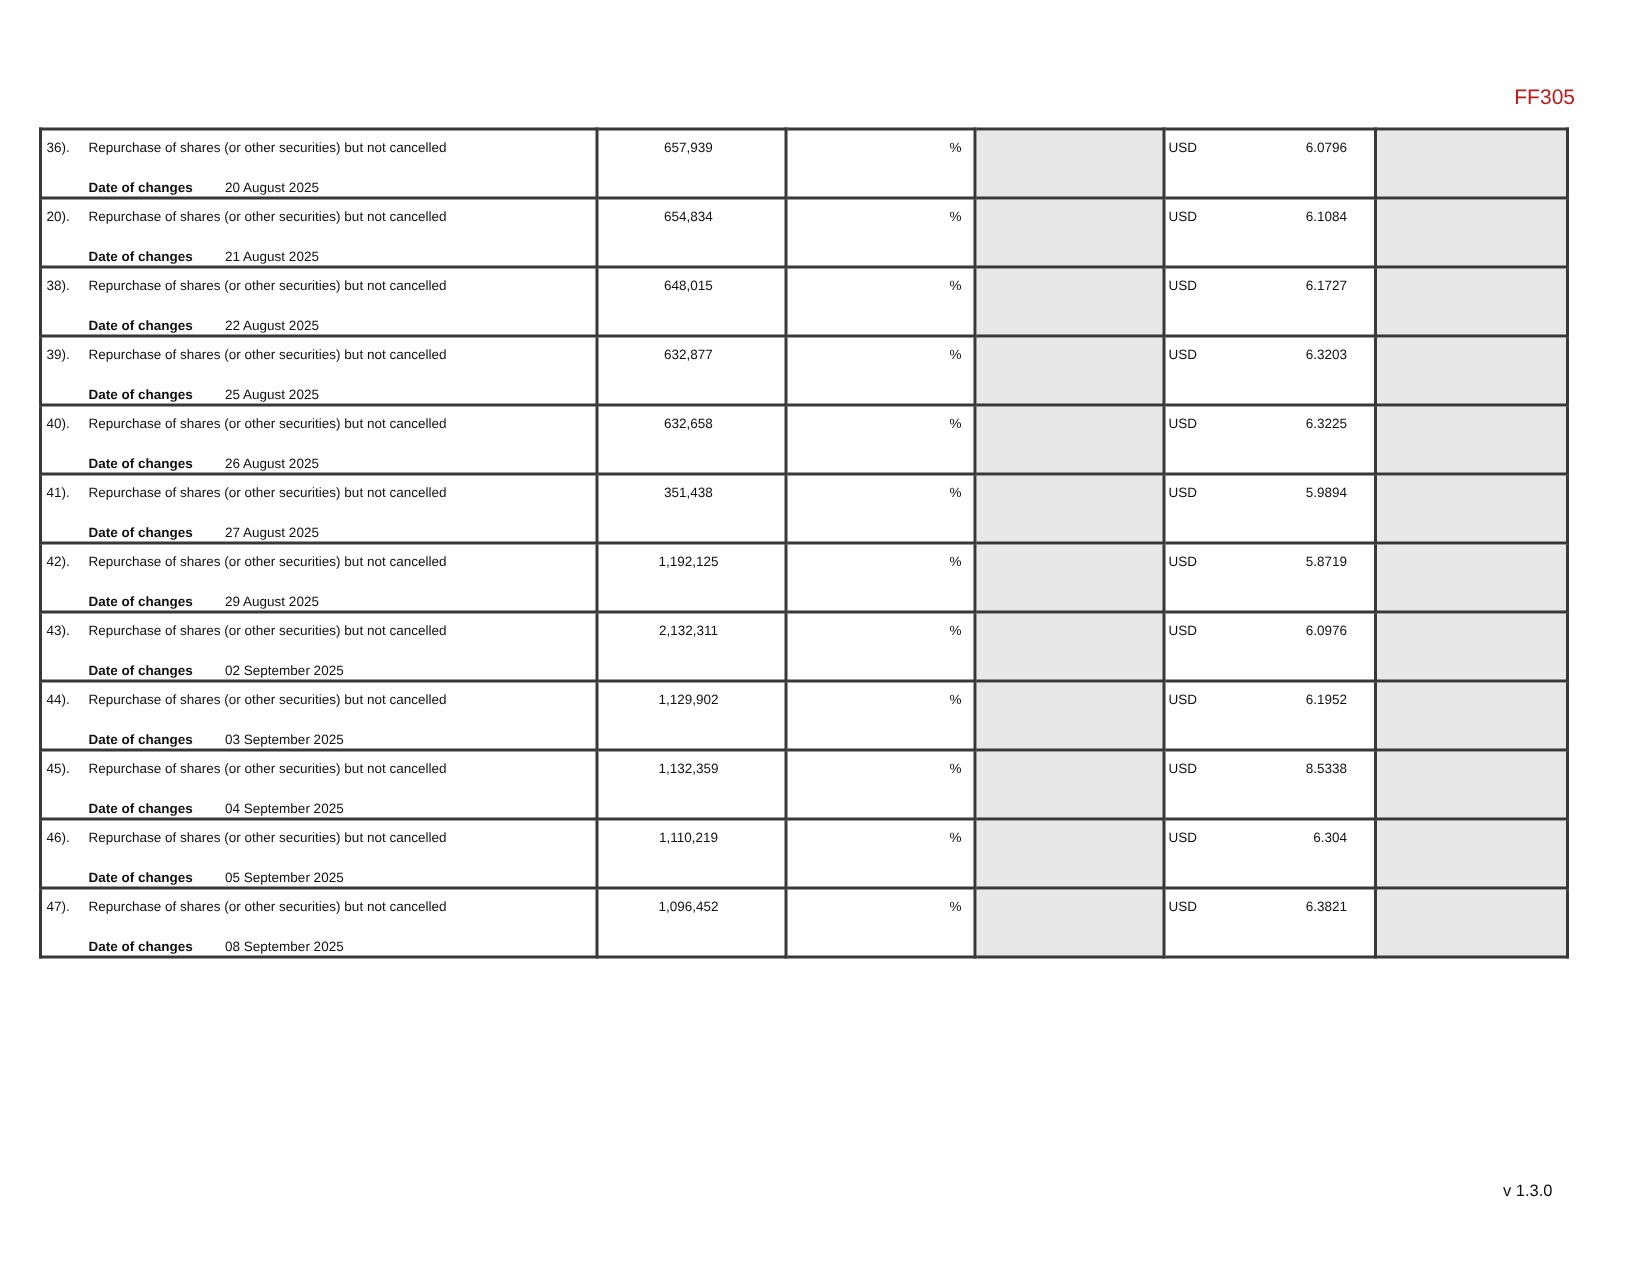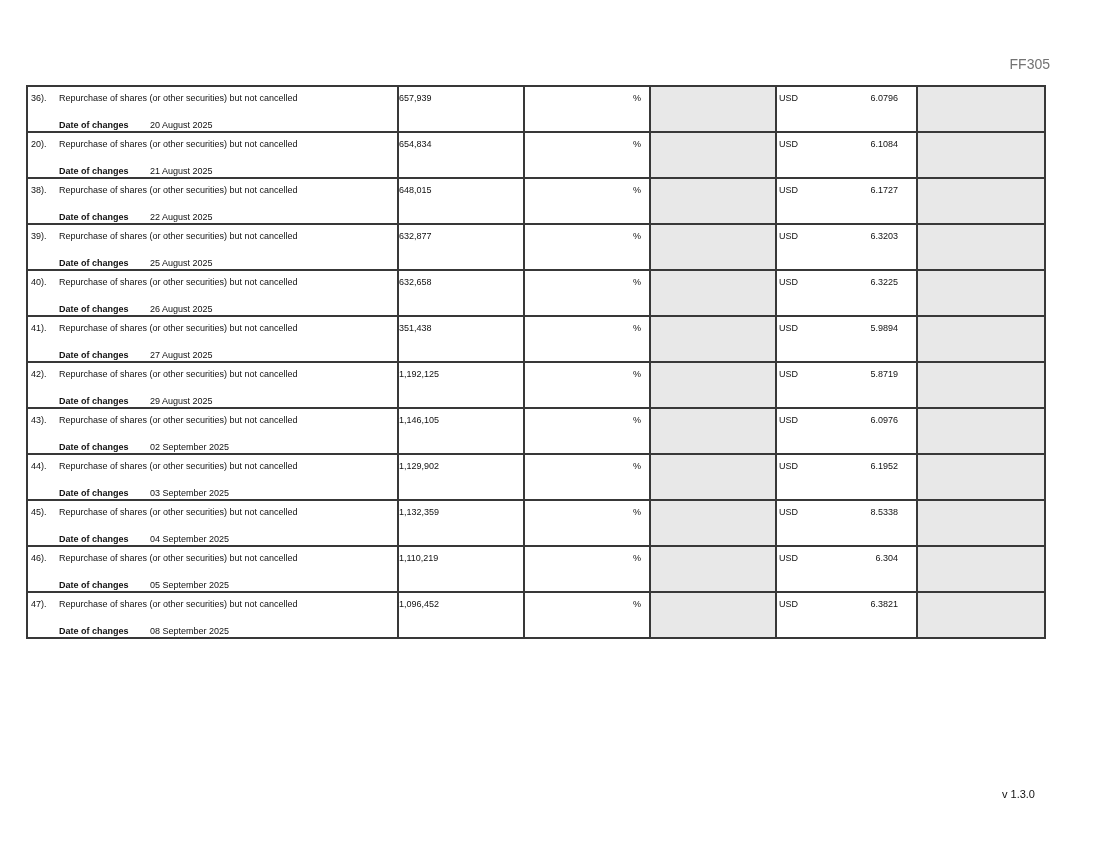--- a/index.html
+++ b/index.html
@@ -13,21 +13,21 @@
     width: 1100px;
     height: 849px;
     background: #ffffff;
     overflow: hidden;
   }
   .form-code {
     position: absolute;
     top: 56px;
     right: 50px;
     font-size: 14px;
-    color: #737373;
+    color: #b91c1c;
   }
   .return-table {
     position: absolute;
     left: 26px;
     top: 85px;
     border-collapse: collapse;
     table-layout: fixed;
     border: 2px solid #000;
   }
   .return-table td {
@@ -50,21 +50,21 @@
     padding-left: 3px;
   }
   .line2 {
     margin-top: 16px;
     padding-left: 31px;
     white-space: nowrap;
   }
   .date-label { font-weight: 700; }
   .date-val { margin-left: 19px; }
   .c-amount {
-    text-align: left;
+    text-align: center;
     padding: 6px 4px 0 0 !important;
   }
   .c-pct {
     text-align: right;
     padding: 6px 8px 0 0 !important;
   }
   .c-grey { background: #e8e8e8; }
   .usd-line {
     display: flex;
     justify-content: space-between;
@@ -298,21 +298,21 @@
         <div class="line1">
           <span class="row-num">43).</span>
           <span class="desc-text">Repurchase of shares (or other securities) but not cancelled</span>
         </div>
         <div class="line2">
           <span class="date-label">Date of changes</span>
           <span class="date-val">02 September 2025</span>
         </div>
       </td>
       <td class="c-amount">
-        <span>1,146,105</span>
+        <span>2,132,311</span>
       </td>
       <td class="c-pct">
         <span>%</span>
       </td>
       <td class="c-grey"></td>
       <td class="c-usd">
         <div class="usd-line">
           <span>USD</span>
           <span>6.0976</span>
         </div>

